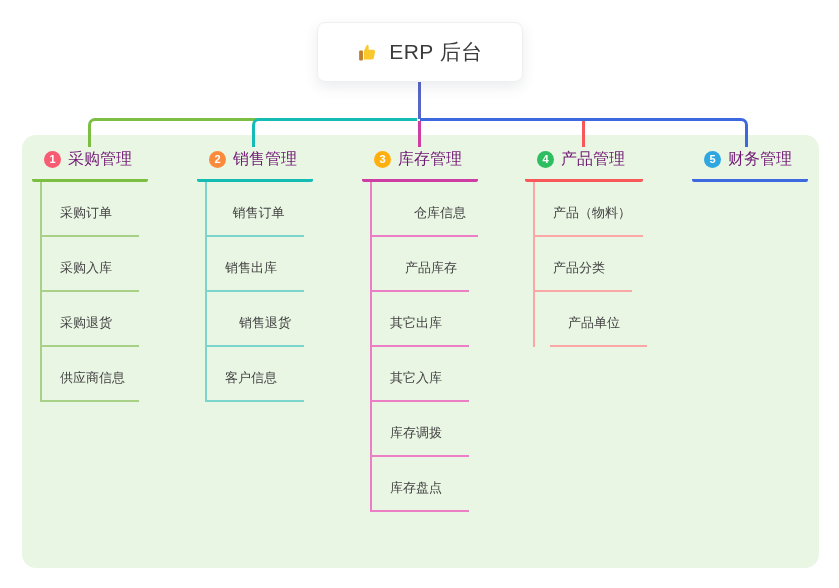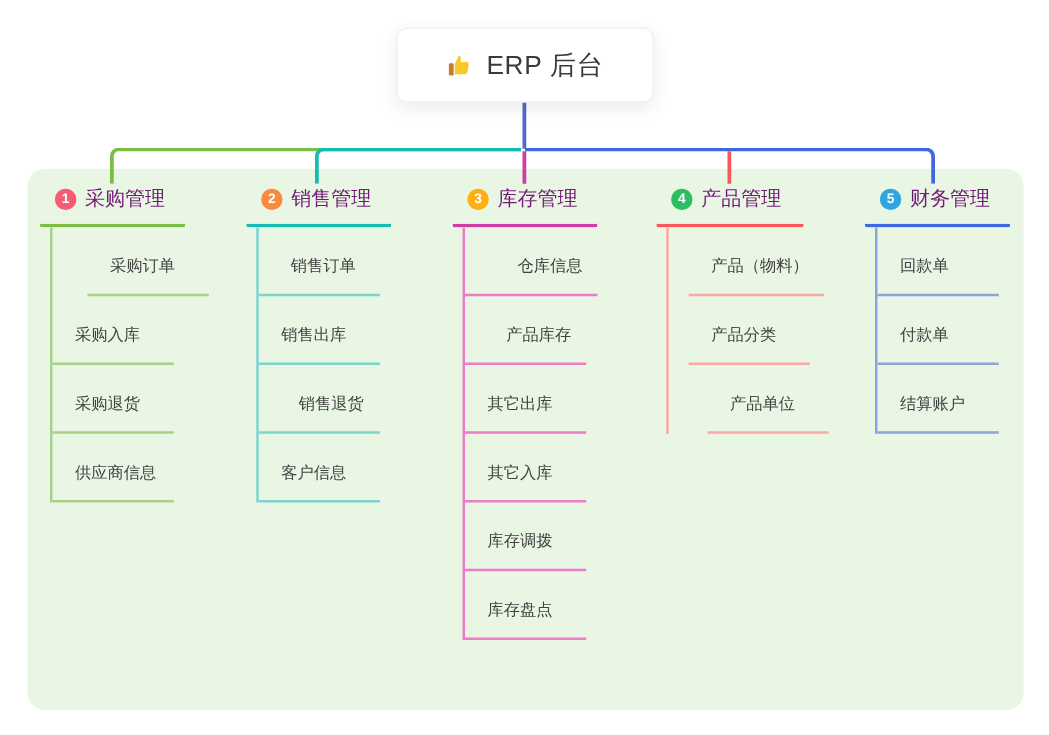--- a/index.html
+++ b/index.html
@@ -74,21 +74,21 @@
   </div>
 
   <div id="branches">
       <div class="branch b1">
         <div class="title-row" style="border-bottom-color: rgb(124, 190, 65);">
           <span class="badge" style="background: rgb(247, 92, 114);">1</span>
           <span class="title-label">采购管理</span>
         </div>
         <div class="leaves" style="border-left-color: rgb(168, 209, 135);">
           <div class="leaf">
-            <span class="leaf-label" style="border-bottom-color: rgb(168, 209, 135); margin-left: 28px;">采购订单</span>
+            <span class="leaf-label" style="border-bottom-color: rgb(168, 209, 135);">采购订单</span>
           </div>
           <div class="leaf">
             <span class="leaf-label" style="border-bottom-color: rgb(168, 209, 135);">采购入库</span>
           </div>
           <div class="leaf">
             <span class="leaf-label" style="border-bottom-color: rgb(168, 209, 135);">采购退货</span>
           </div>
           <div class="leaf">
             <span class="leaf-label" style="border-bottom-color: rgb(168, 209, 135);">供应商信息</span>
           </div>
@@ -138,44 +138,33 @@
           <div class="leaf">
             <span class="leaf-label" style="border-bottom-color: rgb(236, 126, 198);">库存盘点</span>
           </div>
         </div>
       </div>
       <div class="branch b4">
         <div class="title-row" style="border-bottom-color: rgb(249, 88, 90);">
           <span class="badge" style="background: rgb(46, 190, 98);">4</span>
           <span class="title-label">产品管理</span>
         </div>
-        <div class="leaves" style="border-left-color: rgb(251, 167, 165); padding-left: 16px;">
+        <div class="leaves" style="border-left-color: rgb(251, 167, 165);">
           <div class="leaf">
             <span class="leaf-label" style="border-bottom-color: rgb(251, 167, 165);">产品（物料）</span>
           </div>
           <div class="leaf">
             <span class="leaf-label" style="border-bottom-color: rgb(251, 167, 165);">产品分类</span>
           </div>
           <div class="leaf">
             <span class="leaf-label" style="border-bottom-color: rgb(251, 167, 165); margin-left: 15px;">产品单位</span>
           </div>
         </div>
       </div>
       <div class="branch b5">
         <div class="title-row" style="border-bottom-color: rgb(62, 104, 223);">
           <span class="badge" style="background: rgb(46, 167, 224);">5</span>
           <span class="title-label">财务管理</span>
         </div>
-        <div class="leaves" style="border-left-color: rgb(140, 163, 220);">
-          <div class="leaf">
-            <span class="leaf-label" style="border-bottom-color: rgb(140, 163, 220);">回款单</span>
-          </div>
-          <div class="leaf">
-            <span class="leaf-label" style="border-bottom-color: rgb(140, 163, 220);">付款单</span>
-          </div>
-          <div class="leaf">
-            <span class="leaf-label" style="border-bottom-color: rgb(140, 163, 220);">结算账户</span>
-          </div>
-        </div>
       </div>
     </div>
 
 </div>
 
 </body></html>

